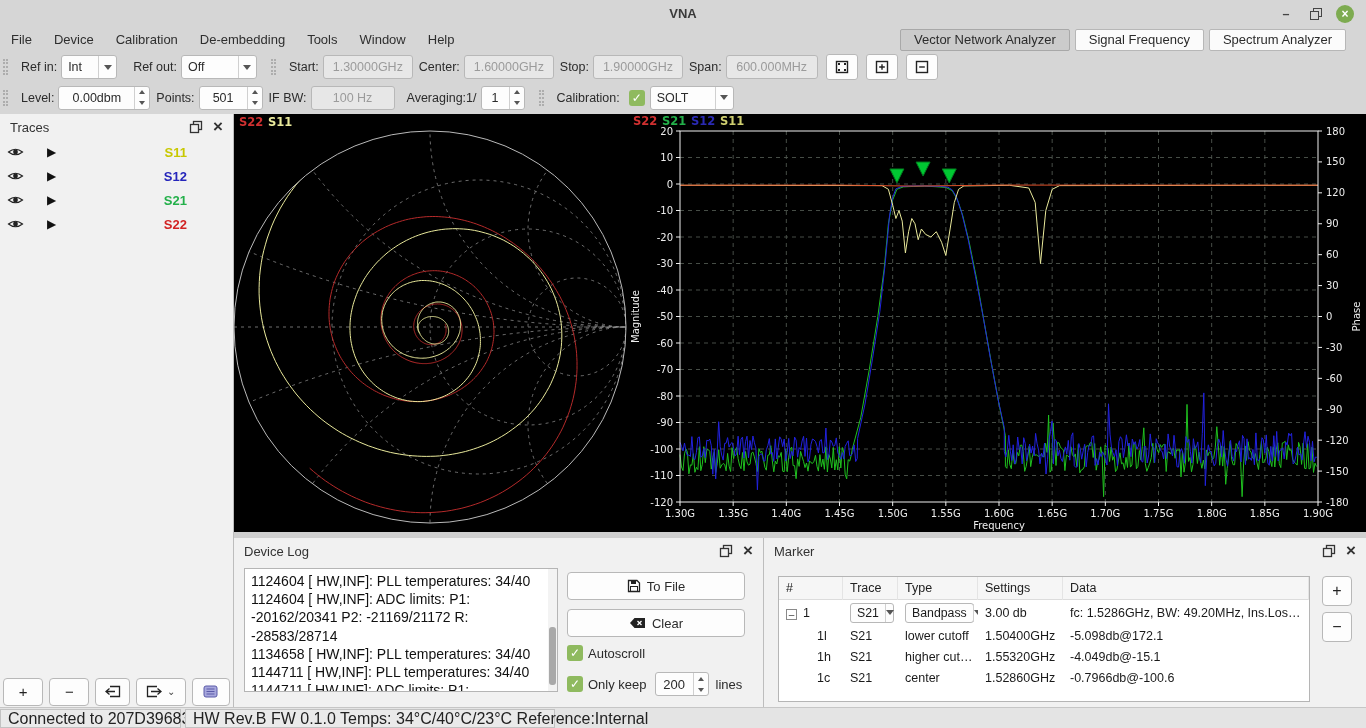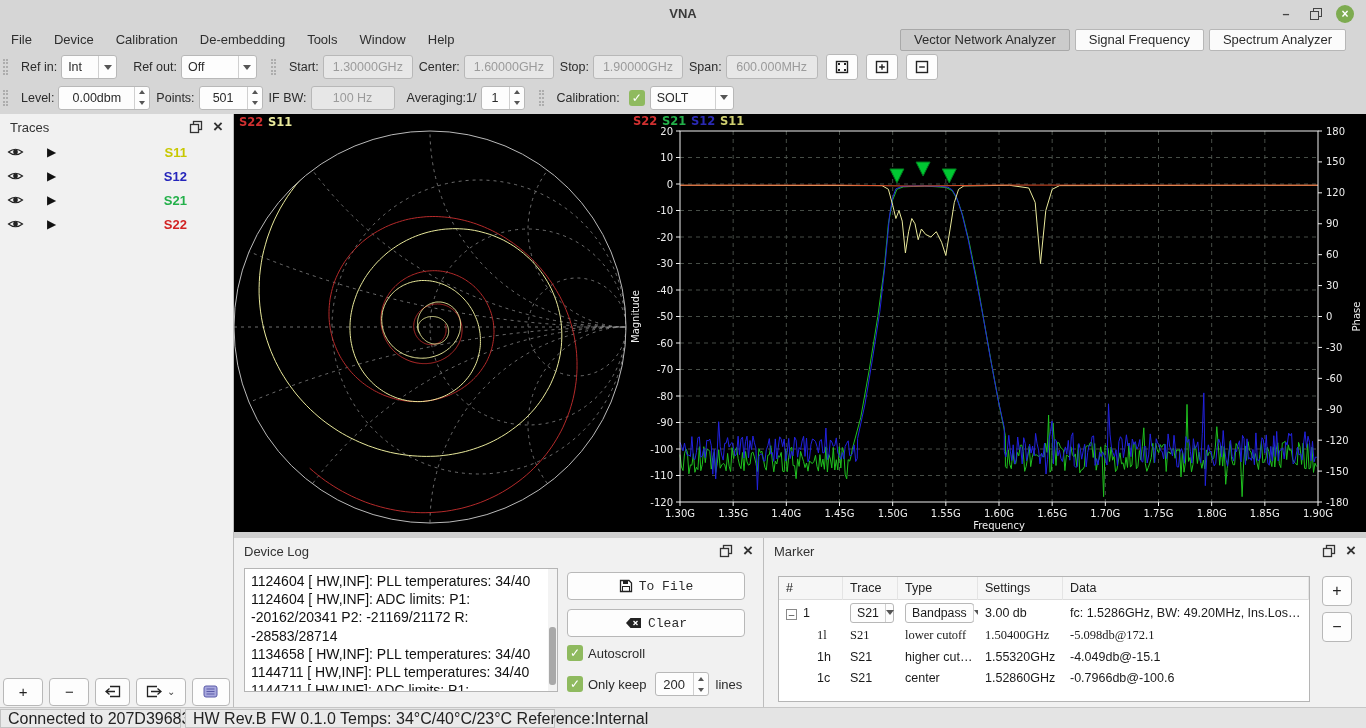--- a/index.html
+++ b/index.html
@@ -56,21 +56,21 @@
 
   
   #chart-area { left:234px; top:114px; width:1132px; height:418px; background:#000; }
   #splitter-h { left:234px; top:532px; width:1132px; height:6px; background:#cfcfcf; }
 
   
   #devlog-panel { left:234px; top:538px; width:530px; height:169px; background:#f1f1f1; border-right:1px solid #bdbdbd; }
   #log-box { left:10px; top:30px; width:314px; height:124px; background:#fff; border:1px solid #b5b5b5; overflow:hidden; padding:3px 14px 3px 6px; font-size:14px; color:#111; line-height:1.3; }
   #log-scroll { left:314px; top:31px; width:9px; height:122px; background:#f3f3f3; }
   #log-thumb { left:1px; top:58px; width:7px; height:58px; background:#a9a9a9; border-radius:3px; position:absolute; }
-  .dl-btn { left:333px; width:178px; height:28px; border:1px solid #b8b8b8; border-radius:4px; background:#fdfdfd; display:flex; align-items:center; justify-content:center; gap:6px; font-size:13px;font-family:Liberation Mono, monospace; }
+  .dl-btn { left:333px; width:178px; height:28px; border:1px solid #b8b8b8; border-radius:4px; background:#fdfdfd; display:flex; align-items:center; justify-content:center; gap:6px; font-size:13px; }
   .dl-check { left:333px; display:flex; align-items:center; font-size:13px; }
   #keep-field { width:54px; height:24px; margin-left:8px; }
 
   
   #marker-panel { left:764px; top:538px; width:602px; height:169px; background:#f1f1f1; }
   #marker-table { left:14px; top:38px; width:532px; height:126px; background:#fff; border:1px solid #b5b5b5; overflow:hidden; }
   .mk-grid { display:grid; grid-template-columns:64px 55px 80px 85px 1fr; align-items:center; }
   #marker-thead { height:23px; background:#f6f6f6; border-bottom:1px solid #dcdcdc; font-size:12.5px; color:#222; }
   #marker-thead div { padding-left:7px; border-right:1px solid #e4e4e4; height:23px; line-height:23px; }
   .mk-row { font-size:12.5px; color:#1a1a1a; }
@@ -504,21 +504,21 @@
           </div>
           <div>
             <div class="combo mini-combo">
               <span class="ctext">Bandpass</span>
               <span class="chev"></span>
             </div>
           </div>
           <div>3.00 db</div>
           <div>fc: 1.5286GHz, BW: 49.20MHz, Ins.Los…</div>
         </div>
-        <div class="mk-grid mk-row" style="height: 21px; font-family: Liberation Serif, serif;">
+        <div class="mk-grid mk-row" style="height: 21px;">
           <div style="padding-left: 38px;">1l</div>
           <div>S21</div>
           <div>lower cutoff</div>
           <div>1.50400GHz</div>
           <div>-5.098db@172.1</div>
         </div>
         <div class="mk-grid mk-row" style="height: 21px;">
           <div style="padding-left: 38px;">1h</div>
           <div>S21</div>
           <div>higher cut…</div>

